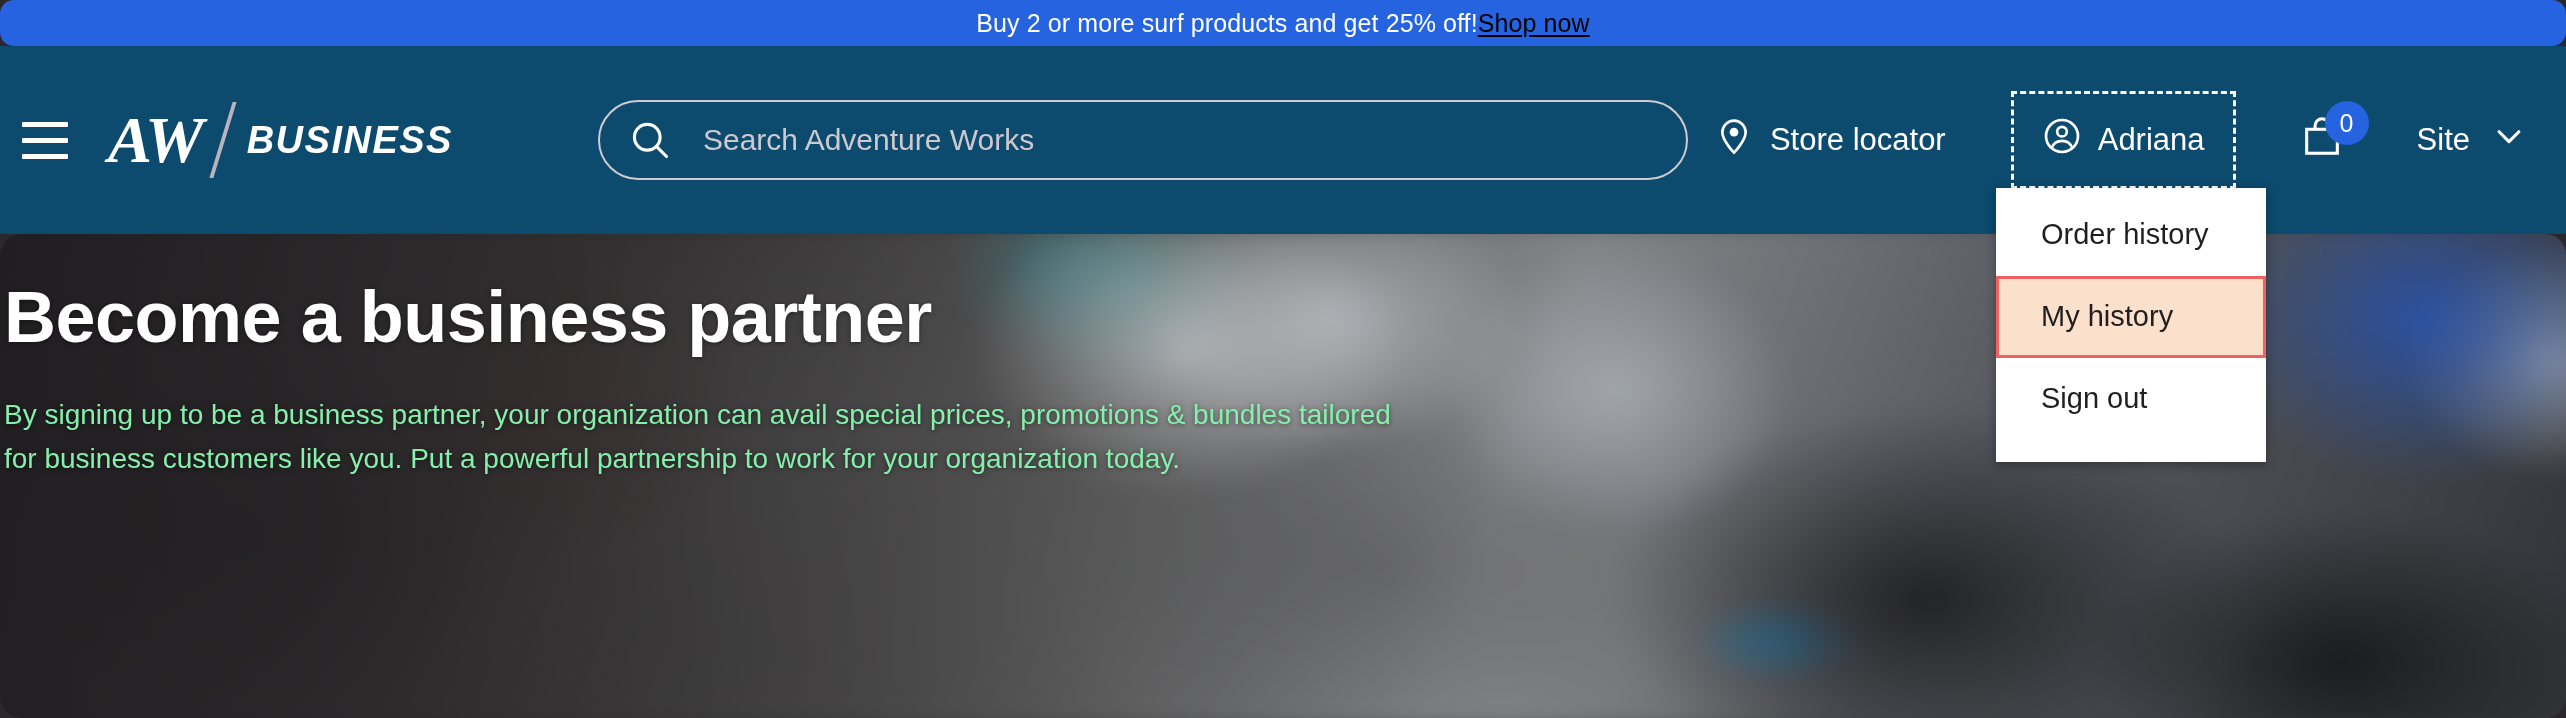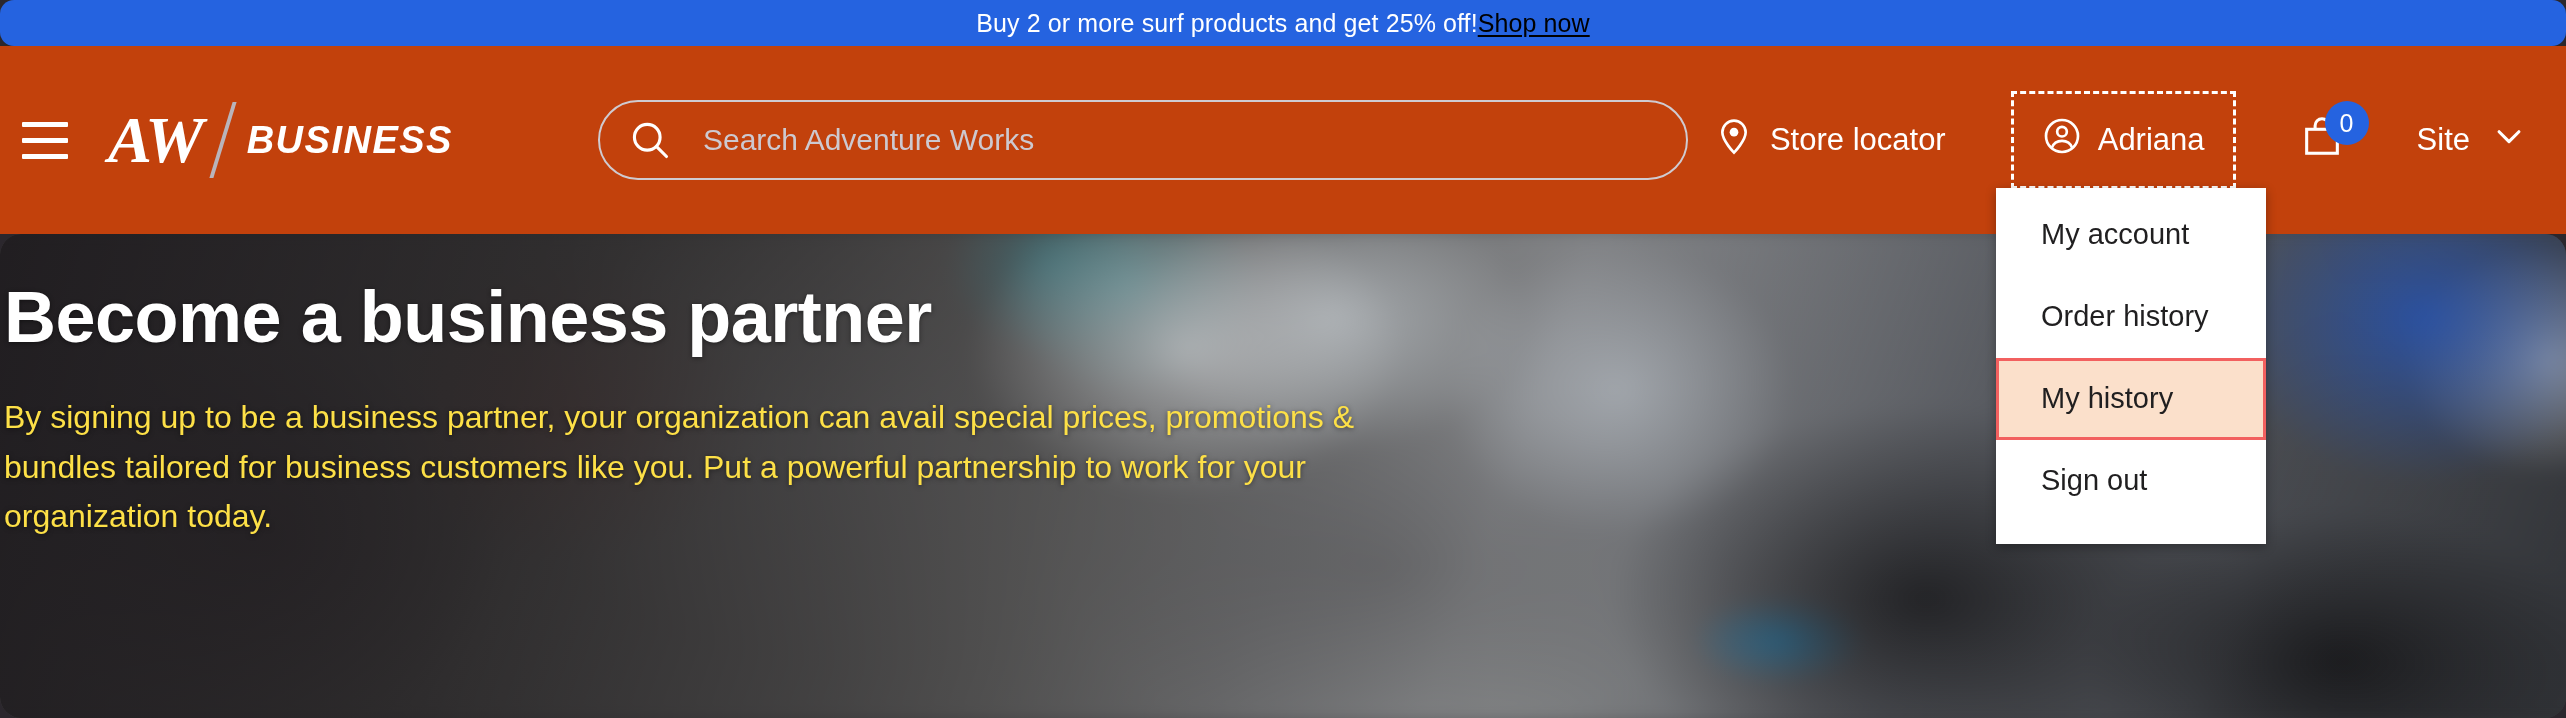--- a/index.html
+++ b/index.html
@@ -40,21 +40,21 @@
     color: #000000;
     text-decoration: underline;
     text-underline-offset: 3px;
     cursor: pointer;
     white-space: nowrap;
   }
 
   
   .header {
     height: 188px;
-    background: #c2410c;
+    background: #0c4a6e;
     display: flex;
     align-items: center;
     padding: 0 40px 0 0;
     position: relative;
     z-index: 4;
   }
 
   .hamburger {
     width: 66px;
     height: 60px;
@@ -255,22 +255,22 @@
   .hero-title {
     color: #ffffff;
     font-size: 72px;
     font-weight: bold;
     letter-spacing: -0.5px;
     line-height: 1.1;
     margin-bottom: 36px;
     text-shadow: 0 1px 5px rgba(0,0,0,0.45);
   }
   .hero-desc {
-    color: #fde047;
-    font-size: 32px;
+    color: #86efac;
+    font-size: 28px;
     line-height: 1.55;
     max-width: 1400px;
     text-shadow: 0 1px 5px rgba(0,0,0,0.5);
   }
 </style>
 </head>
 <body>
 
 <div class="page">
 
@@ -342,21 +342,20 @@
           <svg width="34" height="34" viewBox="0 0 24 24" fill="none" stroke="#ffffff" stroke-width="2.2" stroke-linecap="round" stroke-linejoin="round">
             <polyline points="5,9 12,16 19,9"></polyline>
           </svg>
         </span>
       </div>
 
     </div>
   </div>
 
   <div class="account-dropdown">
-    <div class="dropdown-item">My account</div>
     <div class="dropdown-item">Order history</div>
     <div class="dropdown-item highlighted">My history</div>
     <div class="dropdown-item">Sign out</div>
   </div>
 
   <div class="hero">
     <div class="hero-bg"></div>
     <div class="hero-overlay"></div>
     <div class="hero-content">
       <h1 class="hero-title">Become a business partner</h1>

